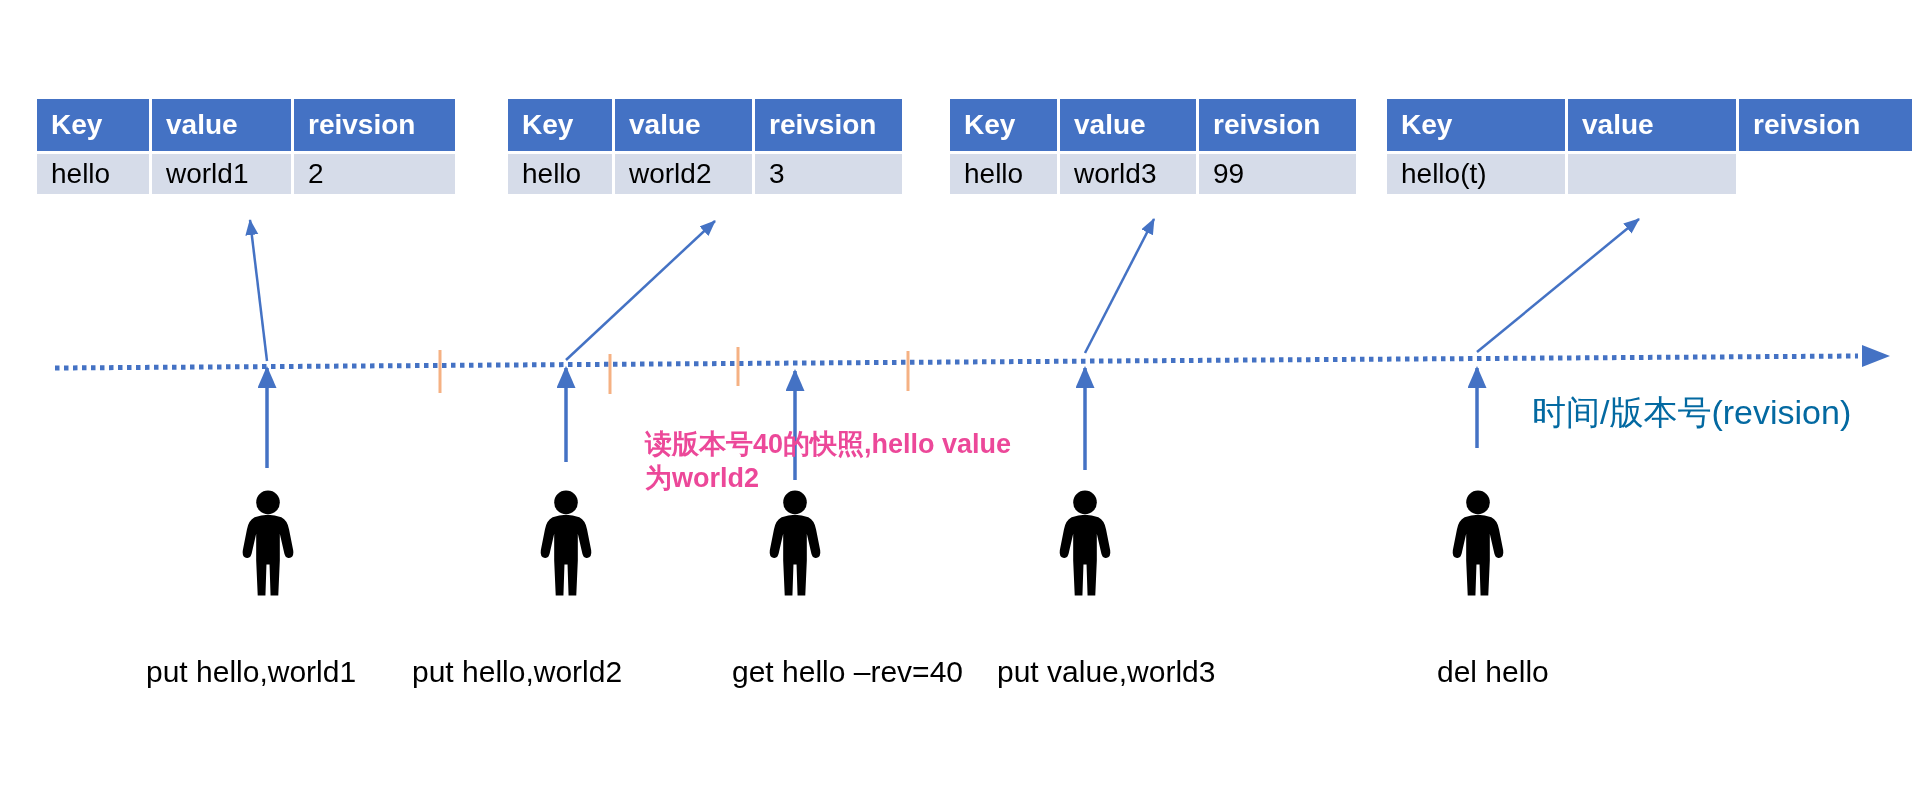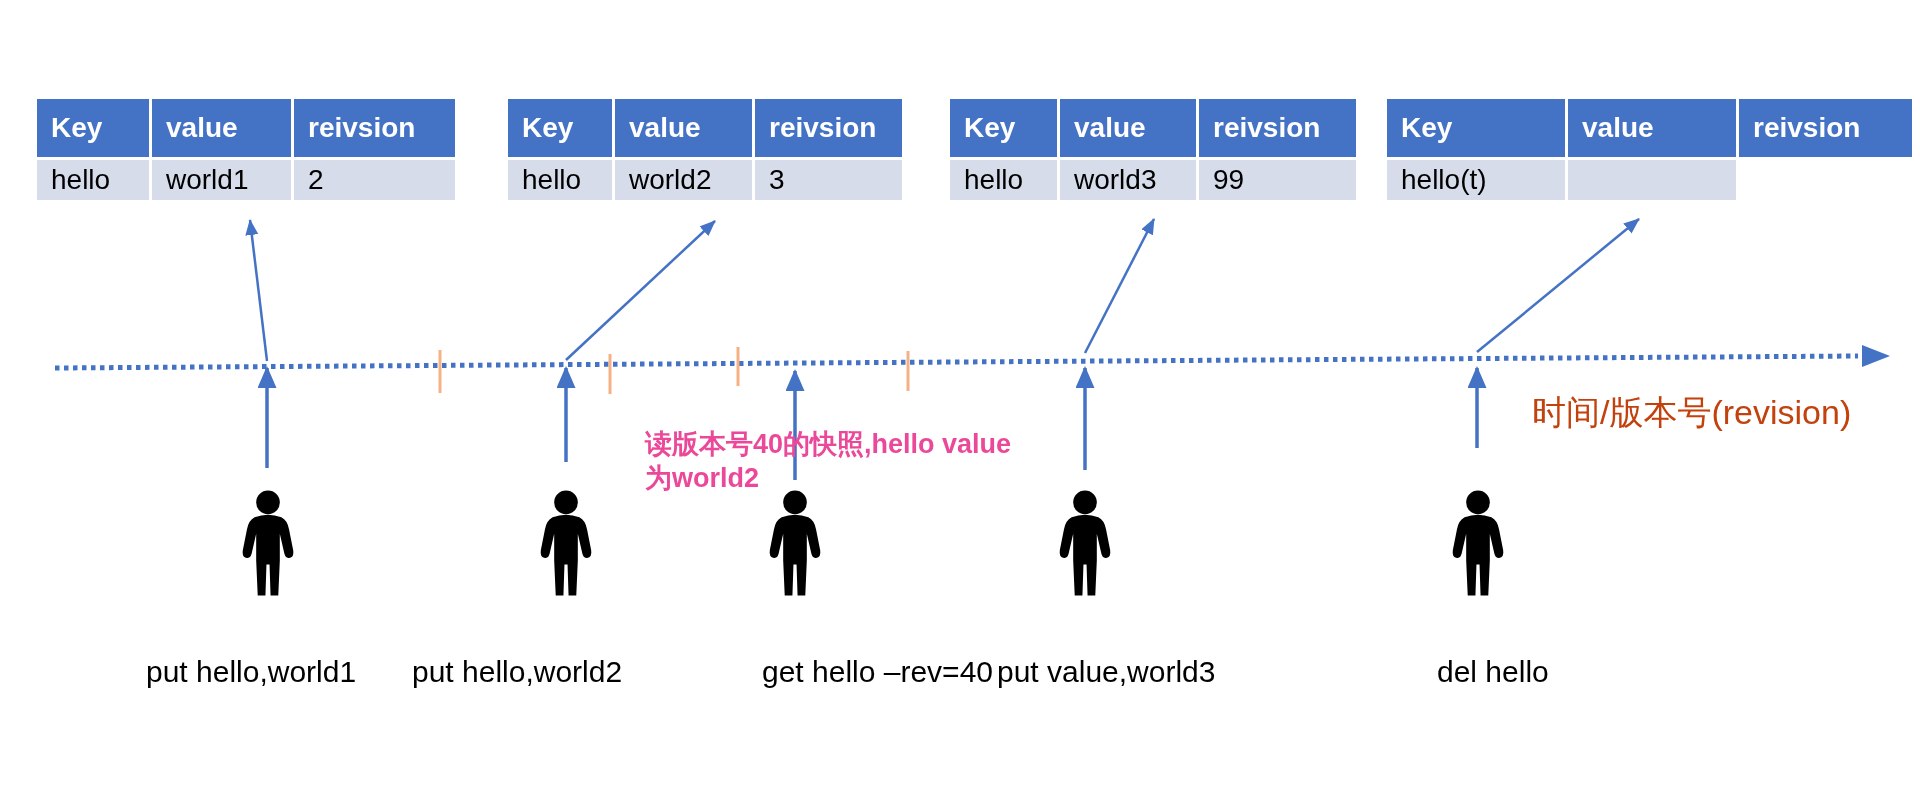--- a/index.html
+++ b/index.html
@@ -3,37 +3,37 @@
 <meta charset="utf-8">
 <style>
   html,body{margin:0;padding:0;background:#ffffff;}
   .canvas{position:relative;width:1920px;height:806px;background:#ffffff;overflow:hidden;
           font-family:"Liberation Sans", sans-serif;}
   svg.overlay{position:absolute;left:0;top:0;width:1920px;height:806px;}
 
   
   .tbl{position:absolute;display:grid;grid-gap:3px;top:99px;}
   .tbl>div{display:flex;align-items:center;padding-left:14px;font-size:28px;box-sizing:border-box;}
-  .tbl .h{background:#4472C4;color:#ffffff;font-weight:bold;height:58px;}
+  .tbl .h{background:#4472C4;color:#ffffff;font-weight:bold;height:52px;}
   .tbl .c{background:#D6DCE9;color:#000000;height:40px;}
   .t1{left:37px;grid-template-columns:112px 139px 161px;}
   .t2{left:508px;grid-template-columns:104px 137px 147px;}
   .t3{left:950px;grid-template-columns:107px 136px 157px;}
   .t4{left:1387px;grid-template-columns:178px 168px 173px;}
 
   
   .person{position:absolute;width:74px;height:132px;top:478px;}
   .p1{left:231px;} .p2{left:529px;} .p3{left:758px;} .p4{left:1048px;} .p5{left:1441px;}
 
   
   .cmd{position:absolute;top:655px;font-size:30px;color:#000;white-space:nowrap;}
-  .c1{left:146px;} .c2{left:412px;} .c3{left:732px;margin-left:30px;} .c4{left:997px;} .c5{left:1437px;}
+  .c1{left:146px;} .c2{left:412px;} .c3{left:732px;} .c4{left:997px;} .c5{left:1437px;}
   .annot{position:absolute;left:645px;top:428px;color:#ec4899;font-size:27px;
          font-weight:600;line-height:1.25;white-space:nowrap;}
-  .axis-label{position:absolute;left:1532px;top:390px;font-size:34px;color:#c2410c;white-space:nowrap;}
+  .axis-label{position:absolute;left:1532px;top:390px;font-size:34px;color:#0369a1;white-space:nowrap;}
 </style>
 </head>
 <body>
 
 <div class="canvas">
 
   <svg class="overlay" viewBox="0 0 1920 806">
     <defs>
       <marker id="ahS" orient="auto" markerUnits="userSpaceOnUse" markerWidth="17" markerHeight="14" refX="15" refY="6.5">
         <path d="M0,0 L16,6.5 L0,13 Z" fill="#4472C4"></path>

